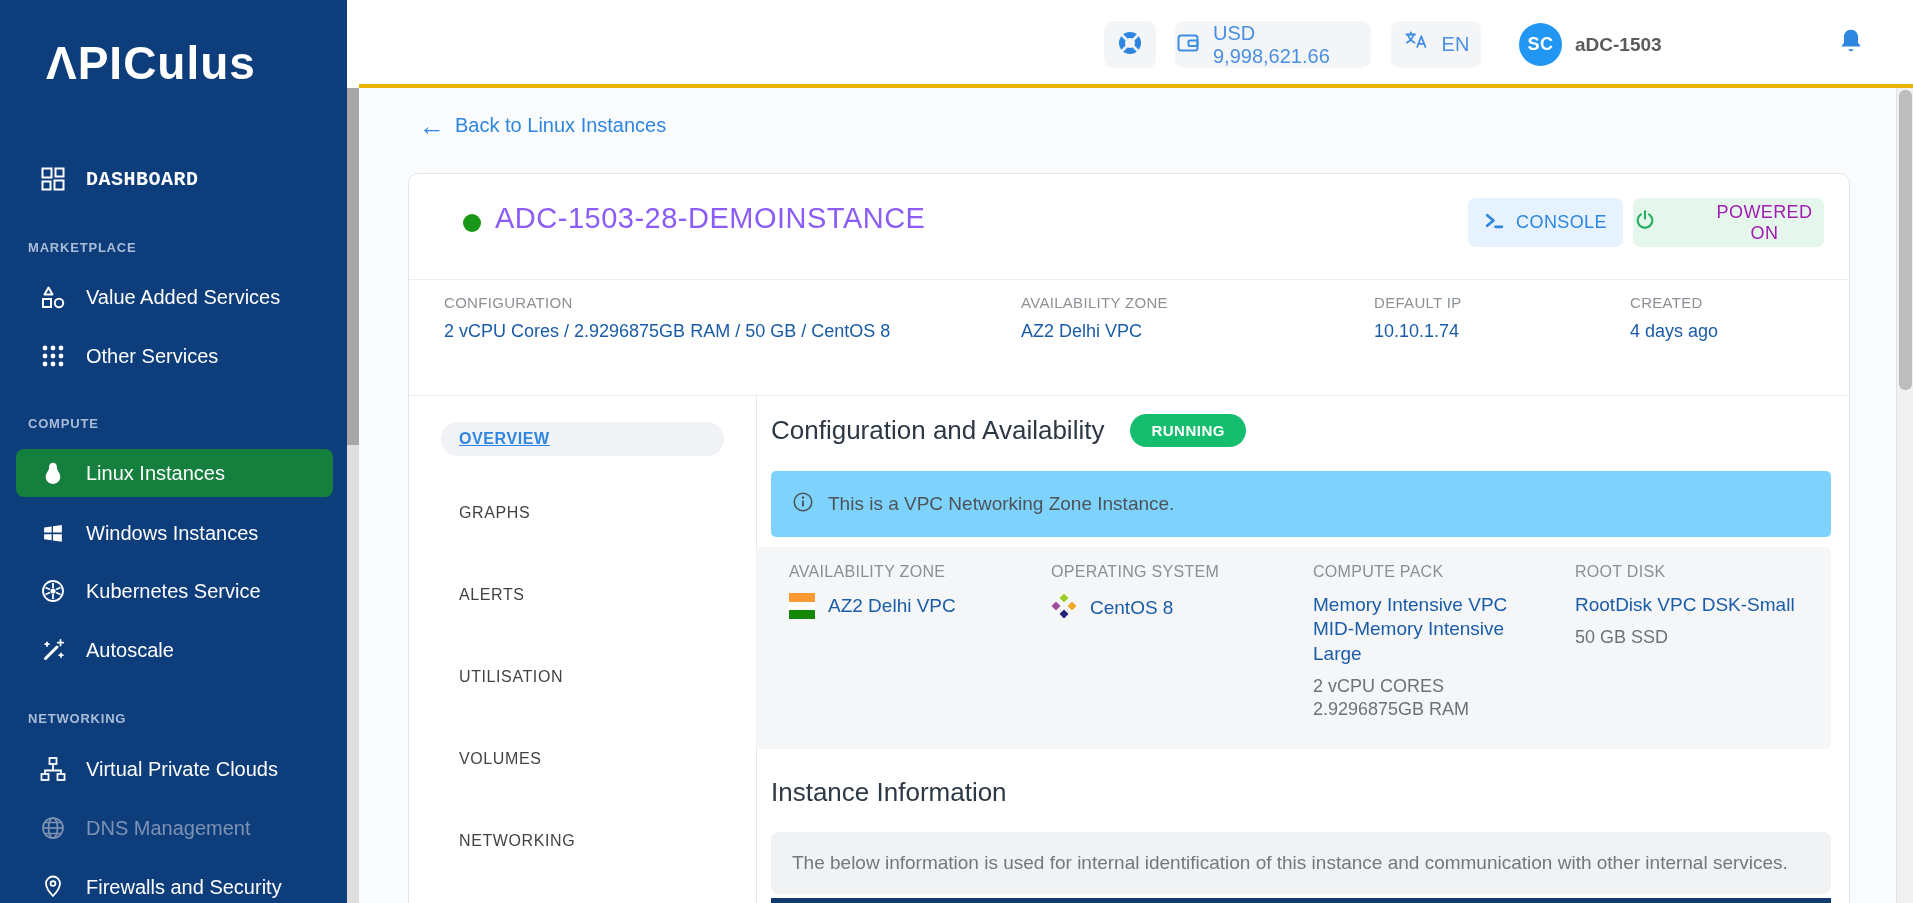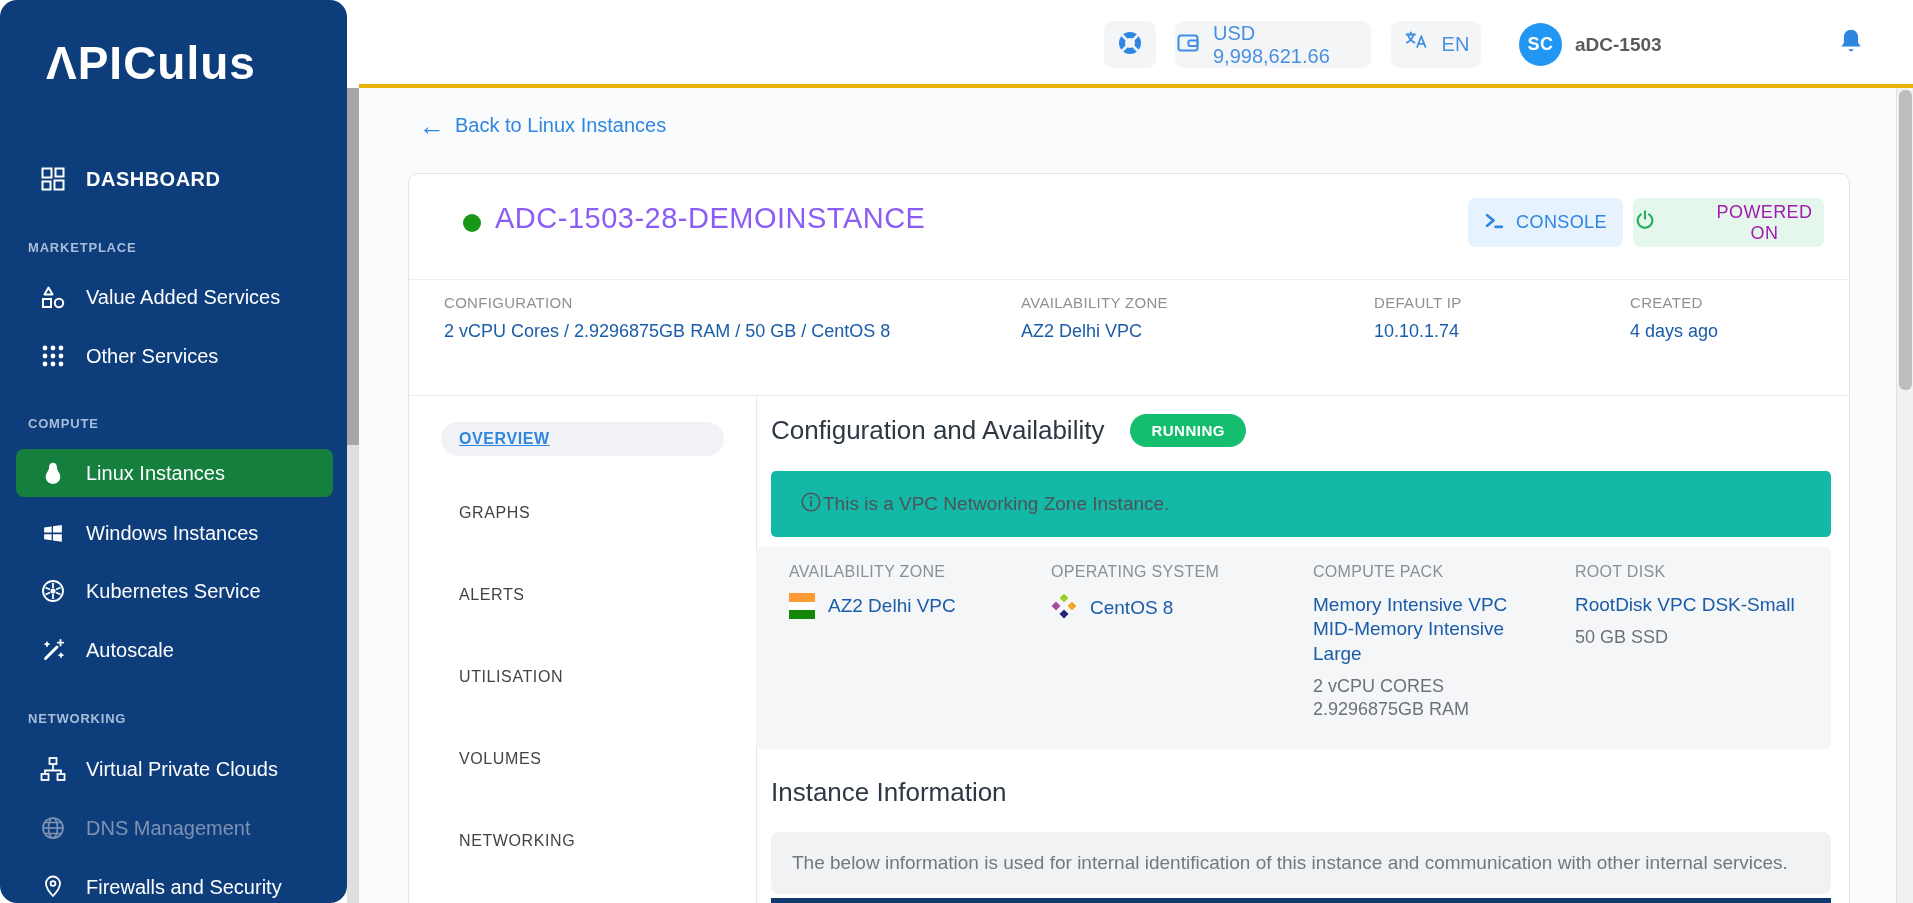--- a/index.html
+++ b/index.html
@@ -1,26 +1,26 @@
 <!DOCTYPE html>
 <html><head>
 <meta charset="utf-8">
 <style>
   * { margin:0; padding:0; box-sizing:border-box; font-family:"Liberation Sans", sans-serif; }
   html,body { width:1913px; height:903px; overflow:hidden; background:#ffffff; }
   body { position:relative; }
 
   
-  .sidebar { position:absolute; left:0; top:0; width:347px; height:903px; background:#0E3D7B; z-index:5;border-radius:17px; }
+  .sidebar { position:absolute; left:0; top:0; width:347px; height:903px; background:#0E3D7B; z-index:5; }
   .logo { position:absolute; left:46px; top:36px; font-size:46px; font-weight:bold; color:#fff; letter-spacing:1px; }
   .nav-hdr { position:absolute; left:28px; font-size:13px; font-weight:bold; color:#A9BDD9; letter-spacing:0.8px; }
   .nav-item { position:absolute; left:16px; right:14px; height:48px; display:flex; align-items:center; padding-left:24px; gap:20px; border-radius:8px; cursor:pointer; }
   .nav-item.active { background:#15803d; }
   .nav-label { font-size:20px; color:#FDFDFD; white-space:nowrap; }
-  .nav-label.bold { font-weight:bold; letter-spacing:0.5px; }
+  .nav-label.bold { font-weight:bold; letter-spacing:0.5px;font-family:Liberation Mono, monospace; }
   .nav-item.disabled .nav-label { color:#7E92B4; }
   .nav-icon { width:26px; height:26px; display:flex; align-items:center; justify-content:center; flex:none; }
   .nav-icon svg { display:block; }
 
   
   .side-scroll { position:absolute; left:347px; top:88px; width:12px; height:815px; background:#DEDEDE; z-index:6; }
   .side-scroll .thumb { position:absolute; left:0; top:0; width:12px; height:357px; background:#A6A6A6; }
 
   
   .topbar { position:absolute; left:359px; top:0; width:1554px; height:88px; background:#fff; border-bottom:4px solid #eab308; z-index:4; }
@@ -56,21 +56,21 @@
 
   .tab-pill { position:absolute; left:32px; top:248px; width:283px; height:34px; background:#F0F2F5; border-radius:17px; display:flex; align-items:center; padding-left:18px; cursor:pointer; }
   .tab-pill .tab-label { color:#2E86E0; font-weight:bold;text-decoration:underline; }
   .tab-label { font-size:16px; letter-spacing:0.6px; color:#404447; }
   .tab-item { position:absolute; left:50px; cursor:pointer; }
 
   .ov-h2row { position:absolute; left:362px; top:240px; display:flex; align-items:center; gap:26px; }
   .ov-h2 { font-size:26px; color:#2D3845; }
   .badge { background:#14BE6E; color:#fff; font-size:15px; font-weight:bold; letter-spacing:0.5px; padding:8px 21px; border-radius:17px; }
 
-  .alert { position:absolute; left:362px; top:297px; width:1060px; height:66px; background:#14b8a6; border-radius:5px; display:flex; align-items:center; padding-left:28px; }
+  .alert { position:absolute; left:362px; top:297px; width:1060px; height:66px; background:#7dd3fc; border-radius:5px; display:flex; align-items:center; padding-left:20px; gap:13px; }
   .alert-text { font-size:19px; color:#4E5359; }
 
   .detail-panel { position:absolute; left:347px; top:373px; width:1075px; height:202px; background:#F5F6F8; border-radius:6px; }
   .det-col { position:absolute; top:16px; width:245px; }
   .det-label { font-size:16px; color:#8A8F94; letter-spacing:0.3px; }
   .det-valrow { display:flex; align-items:center; gap:13px; margin-top:12px; }
   .det-link { font-size:19px; color:#1A5CA8; cursor:pointer; line-height:1.28; }
   .det-sub { font-size:18px; color:#6E7277; line-height:1.26; margin-top:9px; }
   .flag { width:26px; height:26px; flex:none; }
   .flag div { height:8.66px; }

